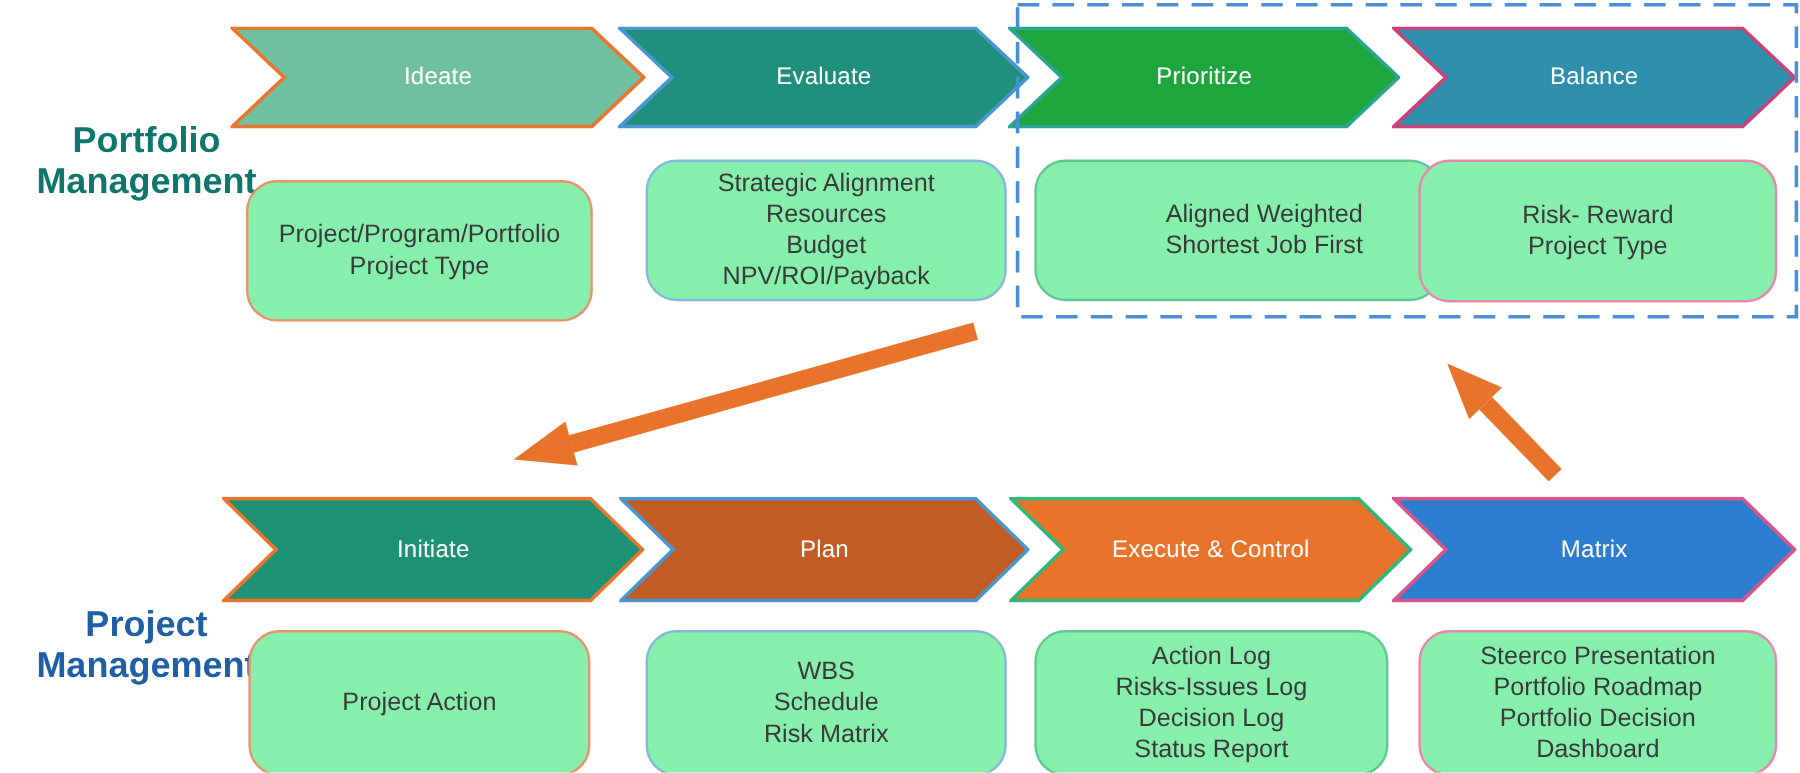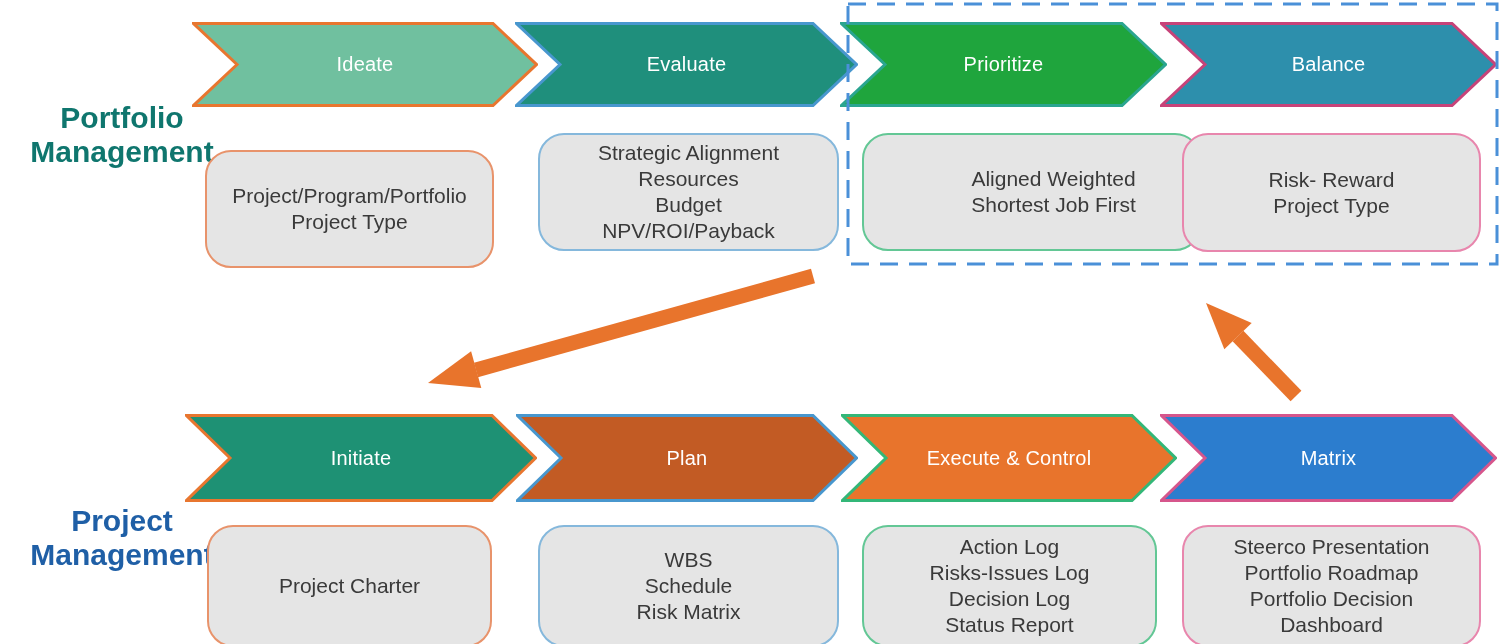--- a/index.html
+++ b/index.html
@@ -12,21 +12,21 @@
     font-size:30px;font-weight:bold;line-height:34px;white-space:pre-line;
   }
   .chev{position:absolute;}
   .chev svg{position:absolute;left:0;top:0;display:block;}
   .chev-label{
     position:absolute;left:0;top:0;width:100%;height:100%;
     display:flex;align-items:center;justify-content:center;
     font-size:20px;letter-spacing:0.2px;
   }
   .card{
-    position:absolute;border:2.5px solid #ccc;border-radius:26px;background:#e5e5e5;
+    position:absolute;border:2.5px solid #ccc;border-radius:26px;background:#86efac;
     display:flex;align-items:center;justify-content:center;
   }
   .card-text{
     text-align:center;font-size:21px;line-height:26px;white-space:pre-line;
   }
   .overlay{position:absolute;left:0;top:0;pointer-events:none;}
 </style>
 </head>
 <body>
 
@@ -106,21 +106,21 @@
   </div>
 
   <div class="chev" style="left:1160px;top:414px;width:337px;height:88px">
     <svg width="337" height="88" viewBox="0 0 337 88">
       <polygon points="1.5,1.5 292,1.5 335.5,44 292,86.5 1.5,86.5 45,44" stroke-width="3" fill="#2C7DCE" stroke="#D6568C"></polygon>
     </svg>
     <span class="chev-label" style="color: rgb(255, 255, 255);">Matrix</span>
   </div>
 
   <div class="card" style="left: 207px; top: 525px; width: 281px; height: 118px; border-color: rgb(232, 147, 107);">
-    <div class="card-text" style="color: rgb(58, 58, 58);">Project Charter</div>
+    <div class="card-text" style="color: rgb(58, 58, 58);">Project Action</div>
   </div>
   <div class="card" style="left: 538px; top: 525px; width: 297px; height: 118px; border-color: rgb(133, 184, 220);">
     <div class="card-text" style="color: rgb(58, 58, 58);">WBS
 Schedule
 Risk Matrix</div>
   </div>
   <div class="card" style="left: 862px; top: 525px; width: 291px; height: 118px; border-color: rgb(99, 199, 149);">
     <div class="card-text" style="color: rgb(58, 58, 58);">Action Log
 Risks-Issues Log
 Decision Log

